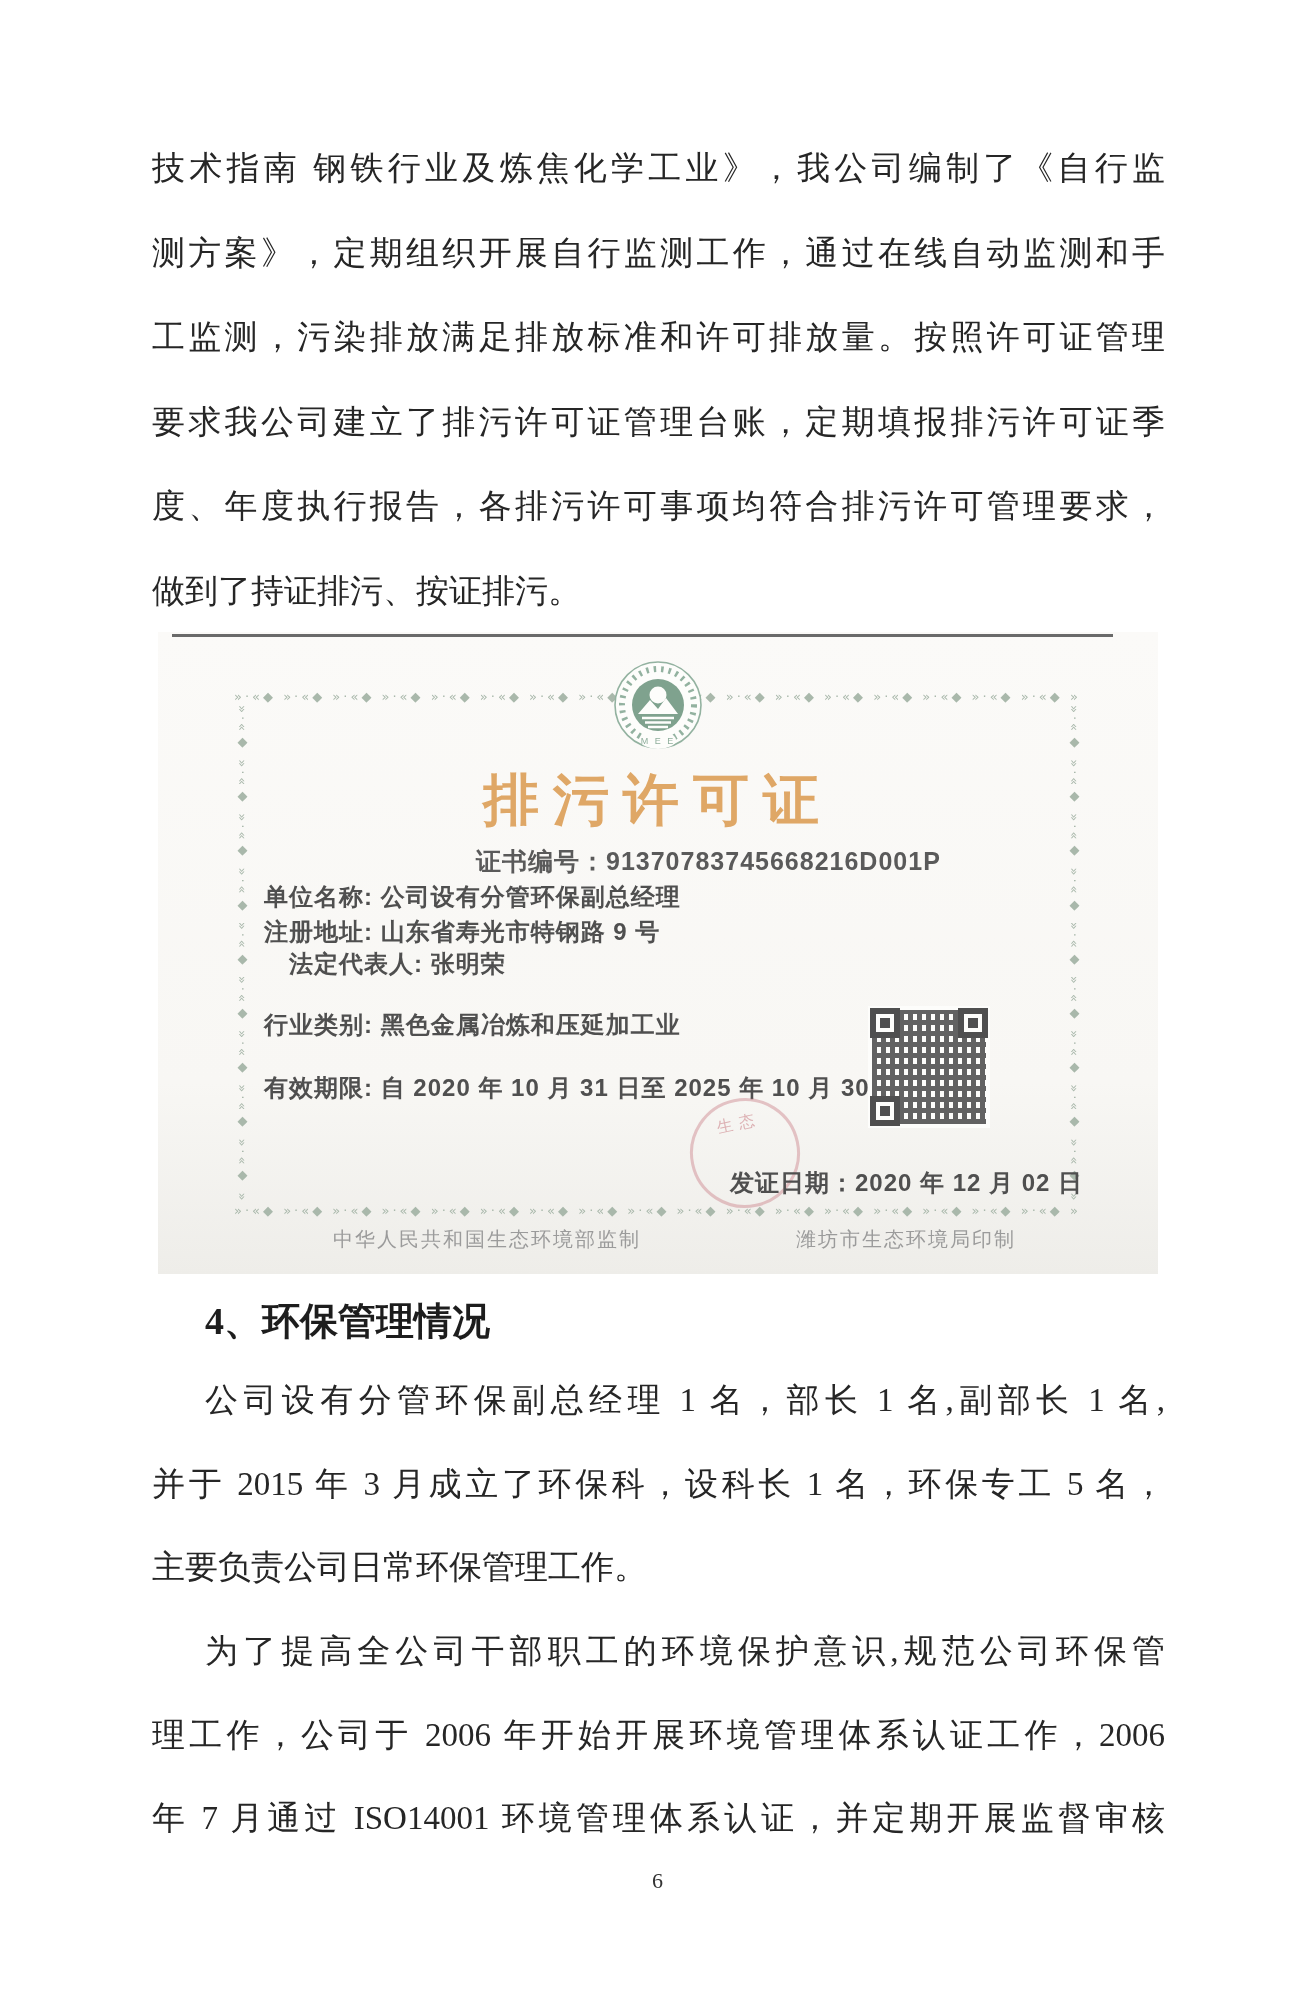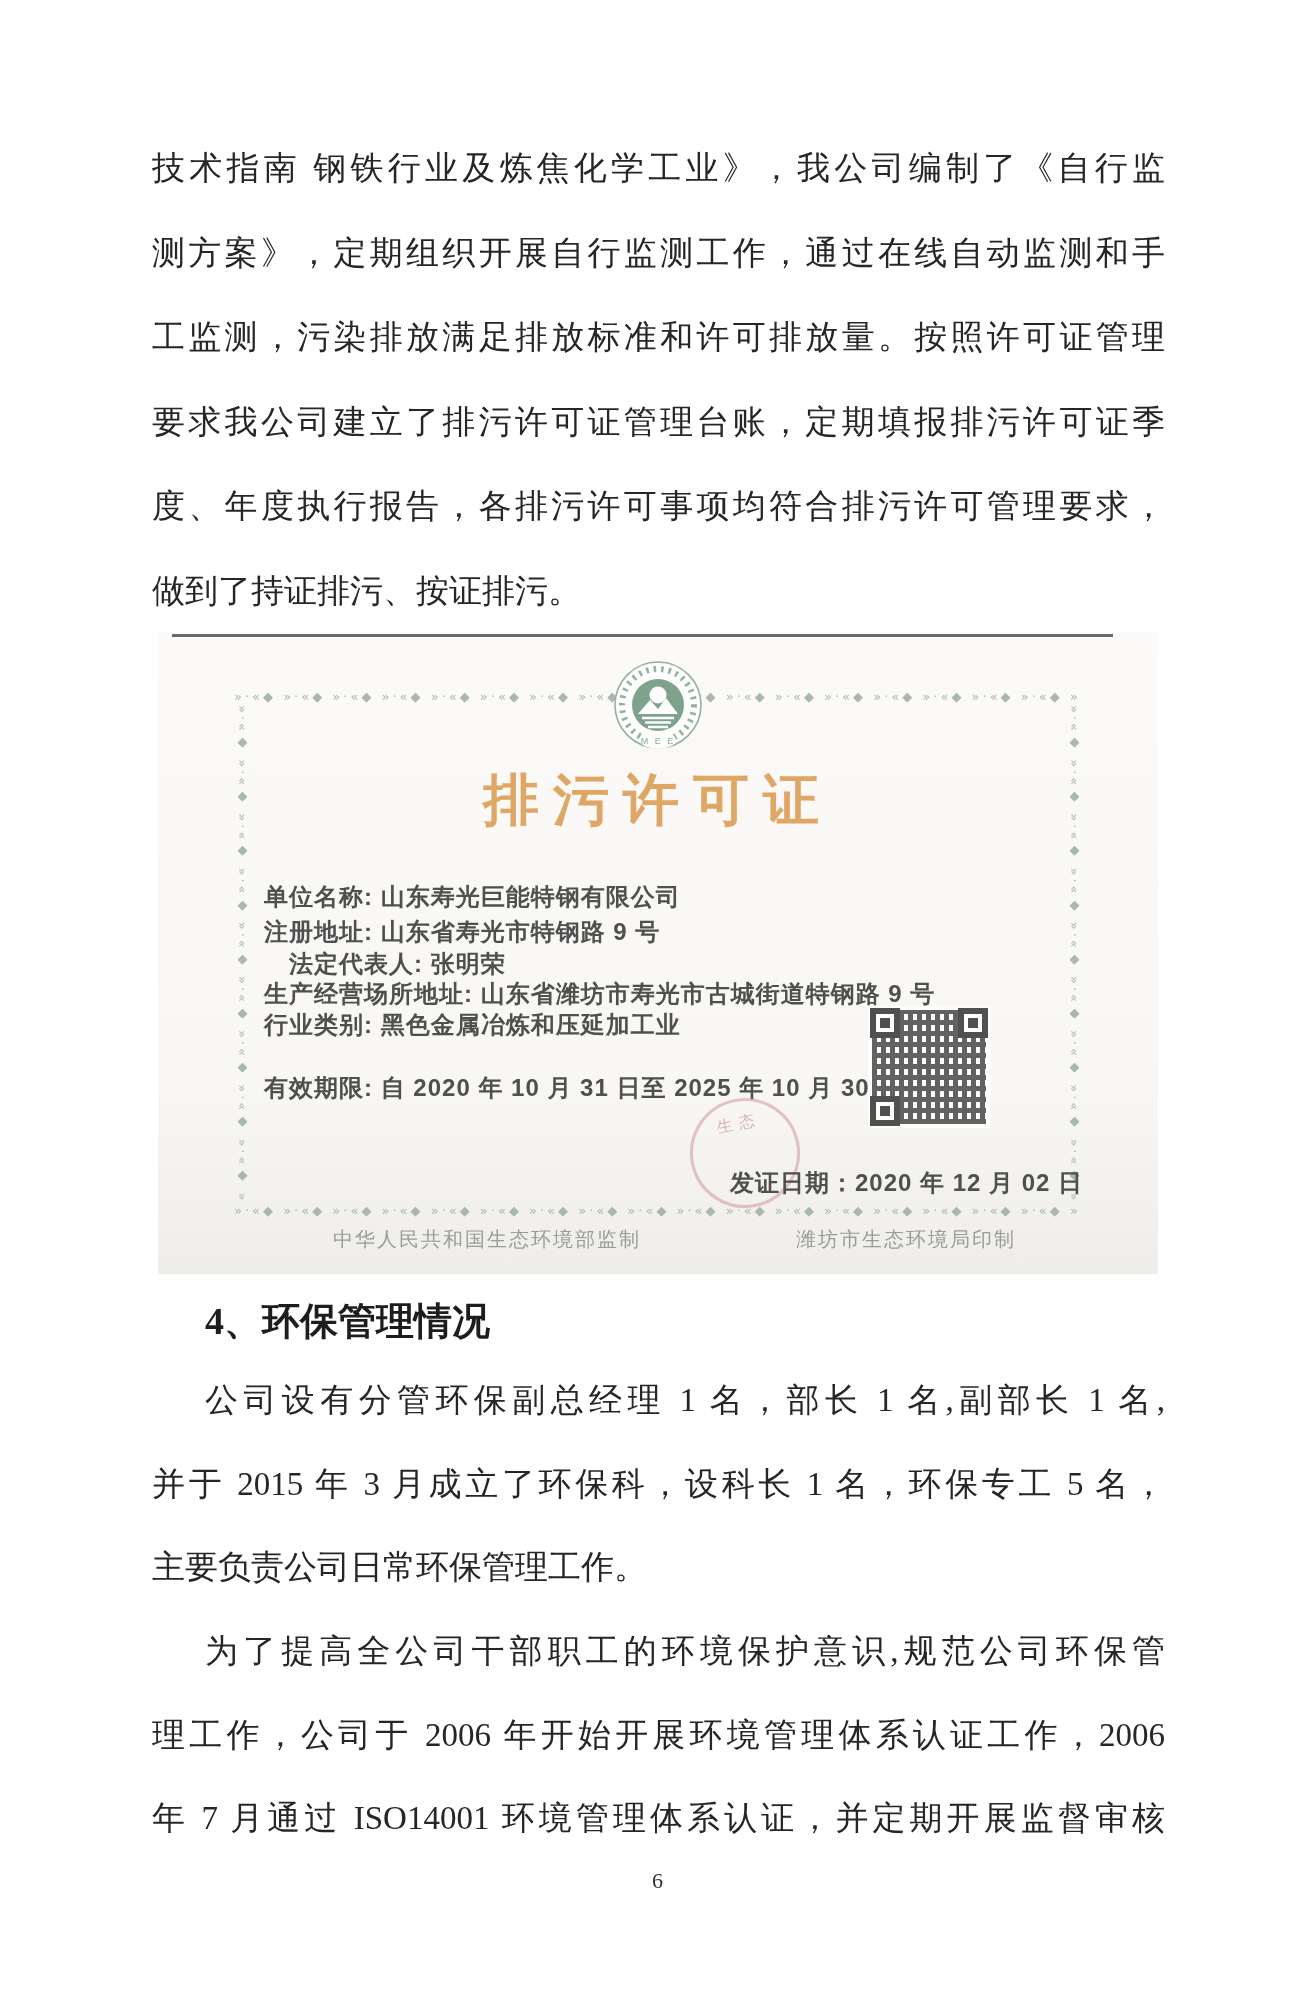--- a/index.html
+++ b/index.html
@@ -68,25 +68,25 @@
       <ellipse cx="45" cy="80" rx="18" ry="9" fill="#fdfdfb"></ellipse>
       <circle cx="45" cy="45" r="26" fill="#7fa28e"></circle>
       <circle cx="45" cy="35" r="8.5" fill="#fdfdfb"></circle>
       <path d="M25,54 L37,40 L45,49 L53,38 L65,54 Z" fill="#fdfdfb"></path>
       <path d="M29,58 h32 M32,62.5 h26 M35,67 h20" stroke="#fdfdfb" stroke-width="2.4" fill="none"></path>
       <text x="45" y="84" text-anchor="middle" font-size="9" letter-spacing="2" fill="#8fae9c" font-family="Liberation Sans, sans-serif">M E E</text>
     </svg>
 
     <div class="cert-title">排污许可证</div>
 
+    <div class="cert-no"><span>证书编号：</span><span>91370783745668216D001P</span></div>
 
-    <div class="fieldrow" style="top:249px;"><span>单位名称:</span> <span>山东寿光巨能特钢有限公司</span></div>
+    <div class="fieldrow" style="top:249px;"><span>单位名称:</span> <span>公司设有分管环保副总经理</span></div>
     <div class="fieldrow" style="top:284px;"><span>注册地址:</span> <span>山东省寿光市特钢路 9 号</span></div>
     <div class="fieldrow" style="top:316px;margin-left:25px;"><span>法定代表人:</span> <span>张明荣</span></div>
-    <div class="fieldrow" style="top:346px;"><span>生产经营场所地址:</span> <span>山东省潍坊市寿光市古城街道特钢路 9 号</span></div>
     <div class="fieldrow" style="top:377px;"><span>行业类别:</span> <span>黑色金属冶炼和压延加工业</span></div>
     <div class="fieldrow" style="top:440px;"><span>有效期限:</span> <span>自 2020 年 10 月 31 日至 2025 年 10 月 30 日止</span></div>
 
     <div class="qr">
       <div class="noise"></div>
       <div class="finder" style="left:2px;top:2px;">
           <i></i>
         </div>
       <div class="finder" style="right:2px;top:2px;">
           <i></i>

